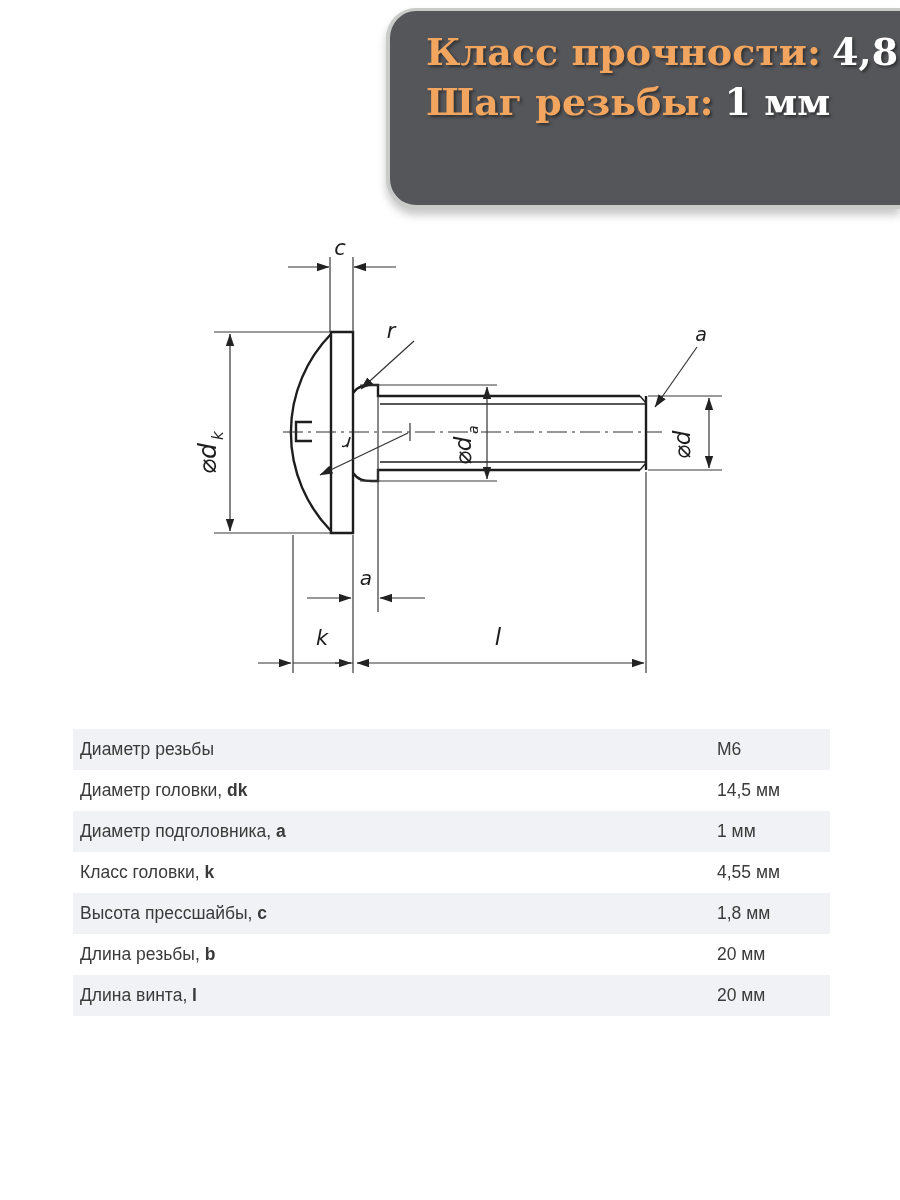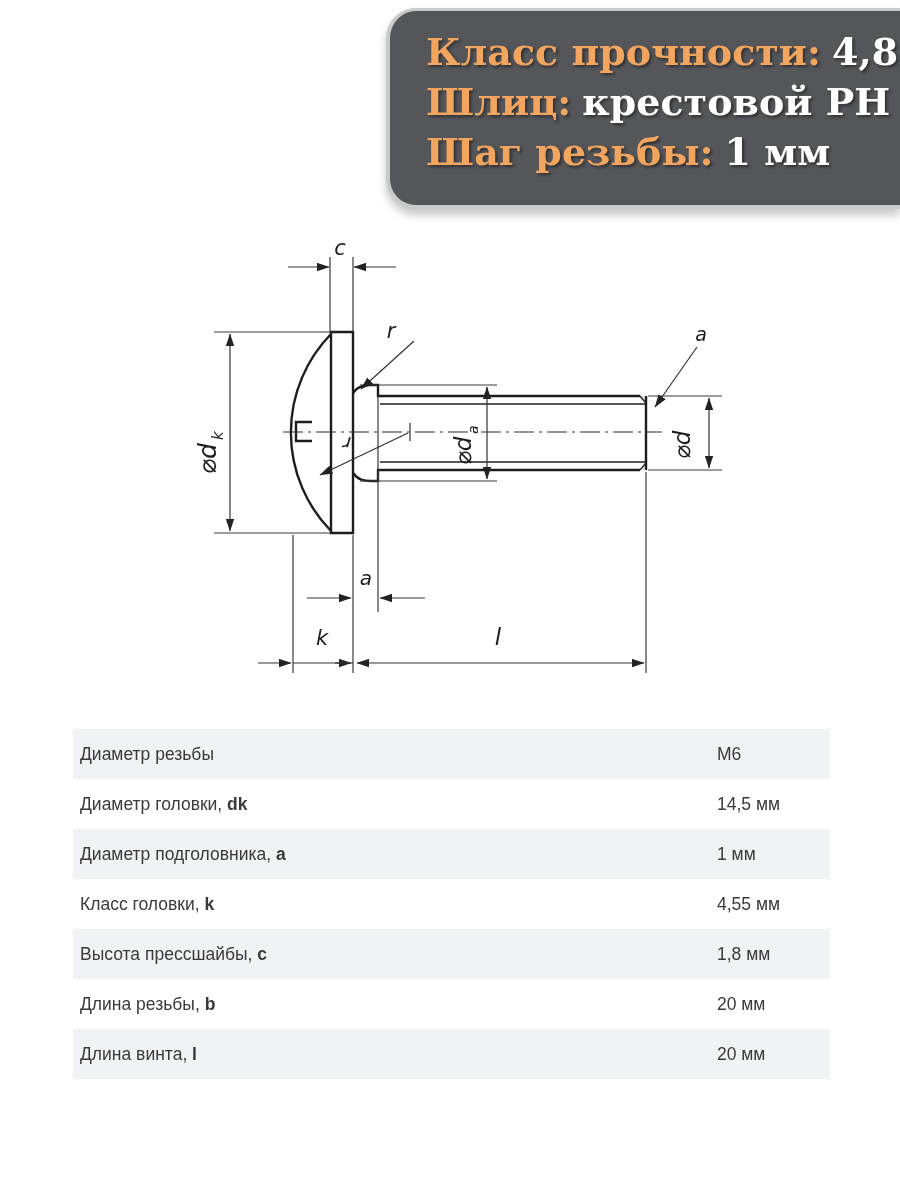--- a/index.html
+++ b/index.html
@@ -22,21 +22,21 @@
   .thick{stroke:#1d1d1d;stroke-width:2.4;fill:none;}
   .med{stroke:#222222;stroke-width:1.5;fill:none;}
   .thin{stroke:#3a3a3a;stroke-width:1.2;fill:none;}
   .dim{stroke:#333333;stroke-width:1.2;fill:none;}
   .cl{stroke:#2e2e2e;stroke-width:1.1;stroke-dasharray:20 5 3 5;fill:none;}
   .drawing text{font-family:"DejaVu Sans",sans-serif;font-style:italic;fill:#1d1d1d;}
 
   
   .spec-table{position:absolute;left:73px;top:729px;width:757px;
               font-size:17.5px;color:#3a3a3a;}
-  .t-row{position:relative;height:50px;display:flex;align-items:center;
+  .t-row{position:relative;height:41px;display:flex;align-items:center;
          padding-left:7px;box-sizing:border-box;}
   .t-row.odd{background:#f1f2f5;}
   .t-key{font-weight:bold;}
   .t-val{position:absolute;left:644px;text-align:right;}
 </style>
 </head>
 <body>
 
 <div class="page">
 
@@ -109,23 +109,20 @@
     <text x="366" y="585" font-size="20" text-anchor="middle">a</text>
     <text x="322" y="645" font-size="21" text-anchor="middle">k</text>
     <text x="498" y="645" font-size="23" text-anchor="middle">l</text>
   </svg>
 
   <div class="badge">
     <div class="badge-line">
       <span class="b-label">Класс прочности:</span><span class="b-value">4,8</span>
     </div>
     <div class="badge-line">
-      <span class="b-label">Шлиц:</span><span class="b-value">крестовой PH</span>
-    </div>
-    <div class="badge-line">
       <span class="b-label">Шаг резьбы:</span><span class="b-value">1 мм</span>
     </div>
   </div>
 
   <div class="spec-table">
     <div class="t-row odd">
       <span class="t-lbl"><span>Диаметр резьбы</span><span class="t-key"></span></span>
       <span class="t-val">М6</span>
     </div>
     <div class="t-row">

